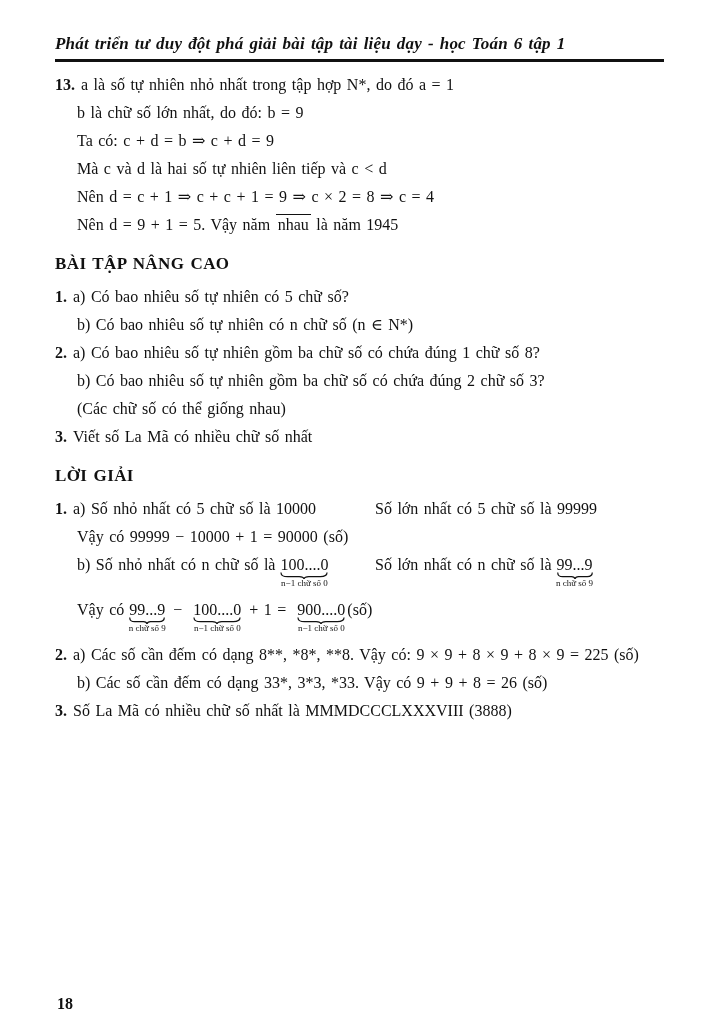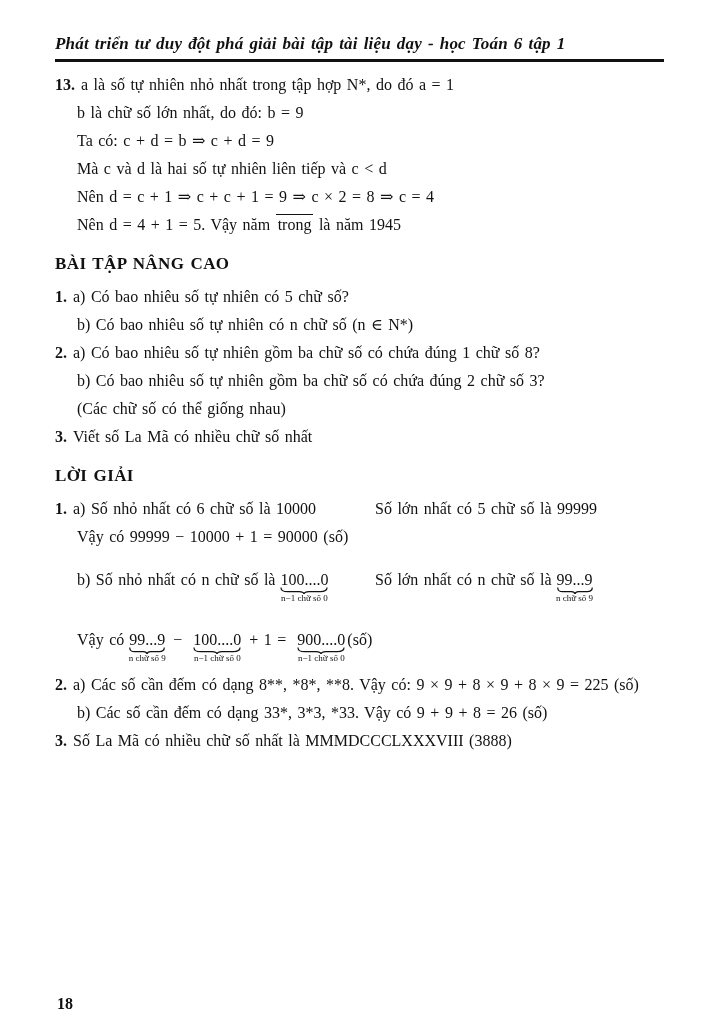--- a/index.html
+++ b/index.html
@@ -50,21 +50,20 @@
   .sol-cols { position: relative; }
   .col-right { position: absolute; left: 320px; top: 0; white-space: nowrap; }
   
   .brace-line { margin-bottom: 17px; }
   .bgroup {
     display: inline-block;
     position: relative;
     margin-left: 5px;
     margin-right: 2px;
     vertical-align: baseline;
-    margin-top: 15px;
   }
   .bgroup .brace {
     position: absolute;
     left: 0; top: 21px;
     width: 100%; height: 7px;
     display: block;
   }
   .bgroup .blabel {
     position: absolute;
     top: 27px; left: 50%;
@@ -93,22 +92,22 @@
     <div class="doc-header">Phát triển tư duy đột phá giải bài tập tài liệu dạy - học Toán 6 tập 1</div>
 
     <div class="line">
       <span class="num">13.</span><span>a là số tự nhiên nhỏ nhất trong tập hợp N*, do đó a = 1</span>
     </div>
     <div class="line ind"><span>b là chữ số lớn nhất, do đó: b = 9</span></div>
     <div class="line ind"><span>Ta có: c + d = b ⇒ c + d = 9</span></div>
     <div class="line ind"><span>Mà c và d là hai số tự nhiên liên tiếp và c &lt; d</span></div>
     <div class="line ind"><span>Nên d = c + 1 ⇒ c + c + 1 = 9 ⇒ c × 2 = 8 ⇒ c = 4</span></div>
     <div class="line ind">
-      <span>Nên d = 4 + 1 = 5. Vậy năm</span>
-      <span class="overline">trong</span>
+      <span>Nên d = 9 + 1 = 5. Vậy năm</span>
+      <span class="overline">nhau</span>
       <span>là năm 1945</span>
     </div>
 
     <div class="heading">BÀI TẬP NÂNG CAO</div>
 
     <div class="line">
       <span class="num">1.</span><span>a) Có bao nhiêu số tự nhiên có 5 chữ số?</span>
     </div>
     <div class="line ind"><span>b) Có bao nhiêu số tự nhiên có n chữ số (n ∈ N*)</span></div>
     <div class="line">
@@ -116,21 +115,21 @@
     </div>
     <div class="line ind"><span>b) Có bao nhiêu số tự nhiên gồm ba chữ số có chứa đúng 2 chữ số 3?</span></div>
     <div class="line ind"><span>(Các chữ số có thể giống nhau)</span></div>
     <div class="line">
       <span class="num">3.</span><span>Viết số La Mã có nhiều chữ số nhất</span>
     </div>
 
     <div class="heading">LỜI GIẢI</div>
 
     <div class="line sol-cols">
-      <span class="num">1.</span><span>a) Số nhỏ nhất có 6 chữ số là 10000</span>
+      <span class="num">1.</span><span>a) Số nhỏ nhất có 5 chữ số là 10000</span>
       <span class="col-right">Số lớn nhất có 5 chữ số là 99999</span>
     </div>
     <div class="line ind"><span>Vậy có 99999 − 10000 + 1 = 90000 (số)</span></div>
 
     <div class="line sol-cols brace-line">
       <span class="ind">b) Số nhỏ nhất có n chữ số là</span><span class="bgroup"><span>100....0</span><svg class="brace" viewBox="0 0 100 12" preserveAspectRatio="none" aria-hidden="true">
             <path d="M2,1 C2,7 8,8 16,8 L40,8 C46,8 49,9 50,12 C51,9 54,8 60,8 L84,8 C92,8 98,7 98,1" fill="none" stroke="#111" stroke-width="1.2" vector-effect="non-scaling-stroke"></path>
           </svg><span class="blabel">n−1 chữ số 0</span></span>
       <span class="col-right"><span>Số lớn nhất có n chữ số là</span><span class="bgroup"><span>99...9</span><svg class="brace" viewBox="0 0 100 12" preserveAspectRatio="none" aria-hidden="true">
               <path d="M2,1 C2,7 8,8 16,8 L40,8 C46,8 49,9 50,12 C51,9 54,8 60,8 L84,8 C92,8 98,7 98,1" fill="none" stroke="#111" stroke-width="1.2" vector-effect="non-scaling-stroke"></path>

